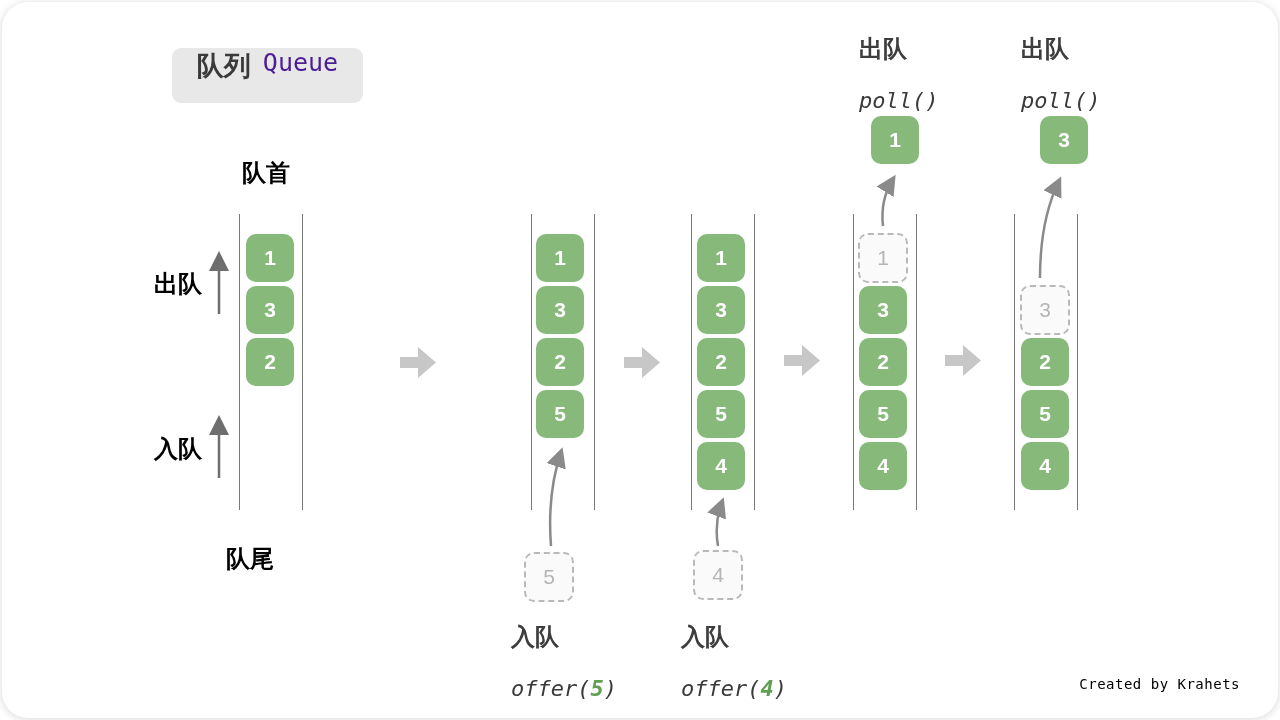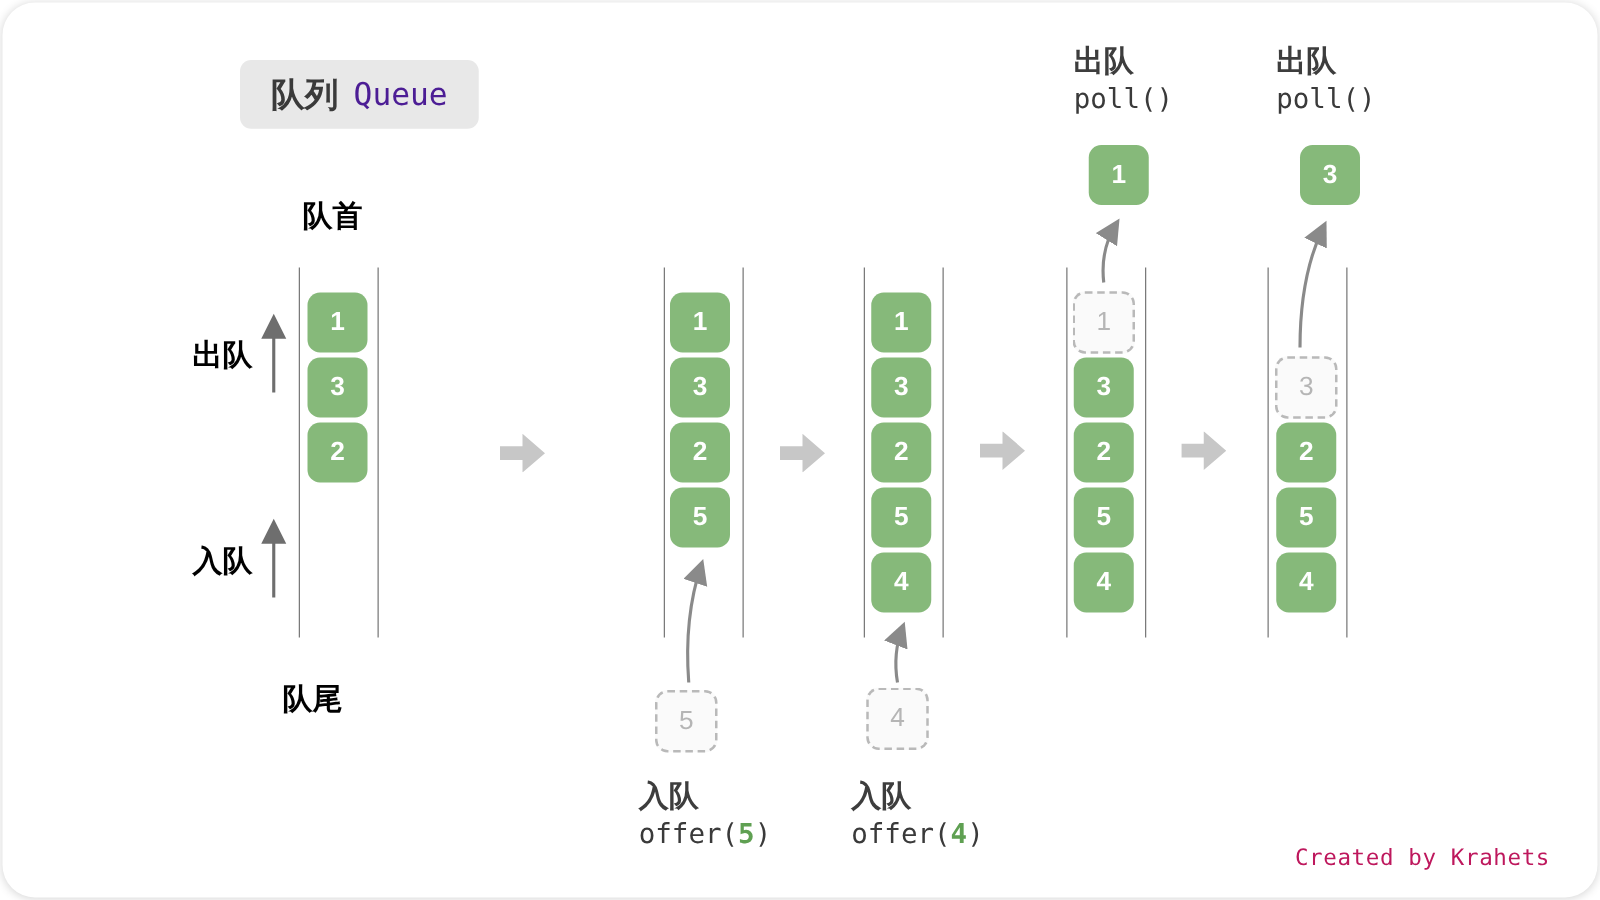--- a/index.html
+++ b/index.html
@@ -2,21 +2,21 @@
 <html><head>
 <meta charset="utf-8">
 <style>
   html,body{margin:0;padding:0;background:#fff;width:1280px;height:720px;overflow:hidden;
     font-family:"Liberation Sans",sans-serif;}
   .canvas{position:absolute;left:2px;top:2px;width:1276px;height:716px;background:#ffffff;
     border-radius:26px;box-shadow:0 1px 8px rgba(0,0,0,0.16);}
 
   
   .title-badge{position:absolute;left:170px;top:46px;width:191px;height:55px;background:#e8e8e8;
-    border-radius:9px;display:flex;align-items:center;justify-content:center;gap:12px;margin-left:20px;}
+    border-radius:9px;display:flex;align-items:flex-start;justify-content:center;gap:12px;}
   .title-zh{font-size:27px;font-weight:bold;color:#3a3a3a;}
   .title-en{font-size:25px;color:#4c1d95;font-family:"DejaVu Sans Mono",monospace;}
 
   
   .zh-label{position:absolute;font-size:24px;font-weight:bold;color:#000000;white-space:nowrap;}
 
   
   .rail{position:absolute;top:212px;width:62px;height:296px;
     border-left:1.5px solid #7a7a7a;border-right:1.5px solid #7a7a7a;}
 
@@ -26,25 +26,25 @@
   .cell.ghost{background:#fafafa;border:2px dashed #b9b9b9;color:#b5b5b5;font-weight:normal;
     width:46px;height:46px;line-height:46px;box-sizing:content-box;margin-left:-1px;margin-top:-1px;}
 
   
   .block-arrow{position:absolute;width:36px;height:31px;background:#c7c7c7;
     clip-path:polygon(0 32%,50% 32%,50% 0,100% 50%,50% 100%,50% 68%,0 68%);}
 
   
   .op{position:absolute;white-space:nowrap;}
   .op .op-zh{font-size:24px;font-weight:bold;color:#3d3d3d;}
-  .op .op-code{margin-top:2px;font-size:22px;color:#3a3a3a;font-family:"DejaVu Sans Mono",monospace;}
+  .op .op-code{margin-top:23px;font-size:22px;color:#3a3a3a;font-family:"DejaVu Sans Mono",monospace;font-style:italic;}
   .op .op-arg{color:#5fa052;font-weight:bold;}
 
-  .credit{position:absolute;right:38px;top:674px;font-size:18px;letter-spacing:0.5px;
-    color:#be185d;font-family:"DejaVu Sans Mono",monospace;}
+  .credit{position:absolute;right:38px;top:674px;font-size:14px;letter-spacing:0.5px;
+    color:#000000;font-family:"DejaVu Sans Mono",monospace;}
 
   svg.overlay{position:absolute;left:0;top:0;width:1280px;height:720px;pointer-events:none;}
 </style>
 </head>
 <body>
 
 <div class="canvas">
 
   <div class="title-badge">
     <span class="title-zh">队列</span>

